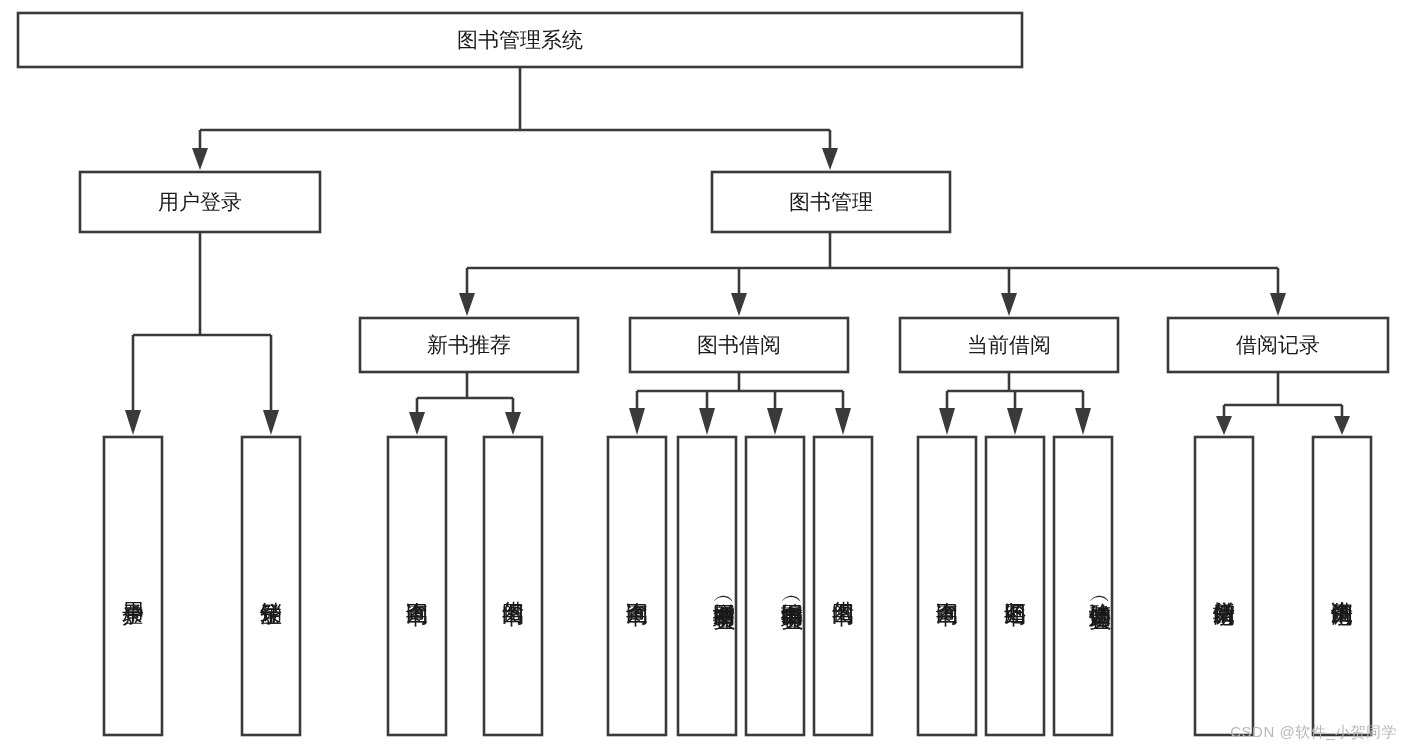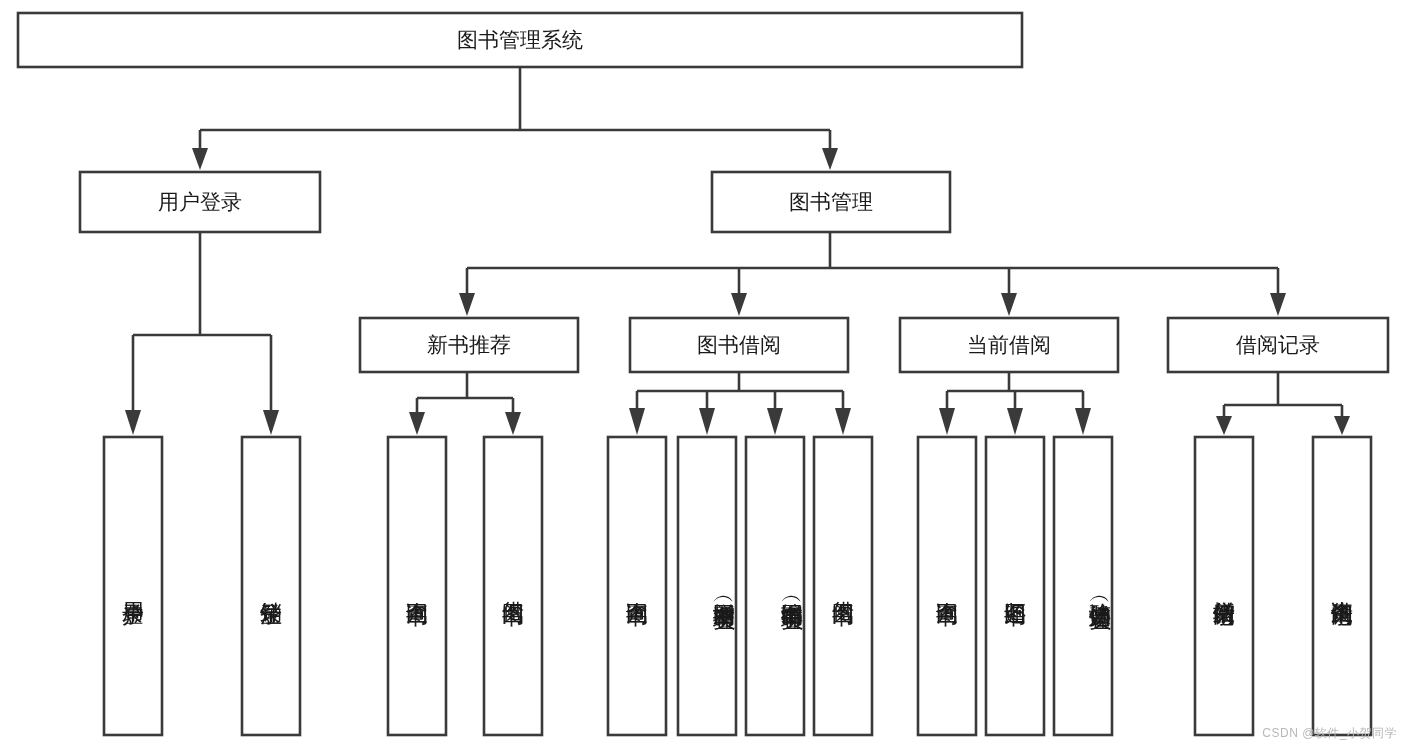--- a/index.html
+++ b/index.html
@@ -60,21 +60,21 @@
     letter-spacing: 1px;
     text-align: center;
     white-space: nowrap;
     pointer-events: none;
   }
   .watermark {
     position: absolute;
     right: 8px;
     bottom: 5px;
     font-family: "Liberation Sans", "DejaVu Sans", sans-serif;
-    font-size: 12px;
+    font-size: 15px;
     color: #b8b8b8;
     letter-spacing: 0.5px;
     white-space: nowrap;
   }
 </style>
 </head>
 <body>
 
 <div id="diagram-root">
 

